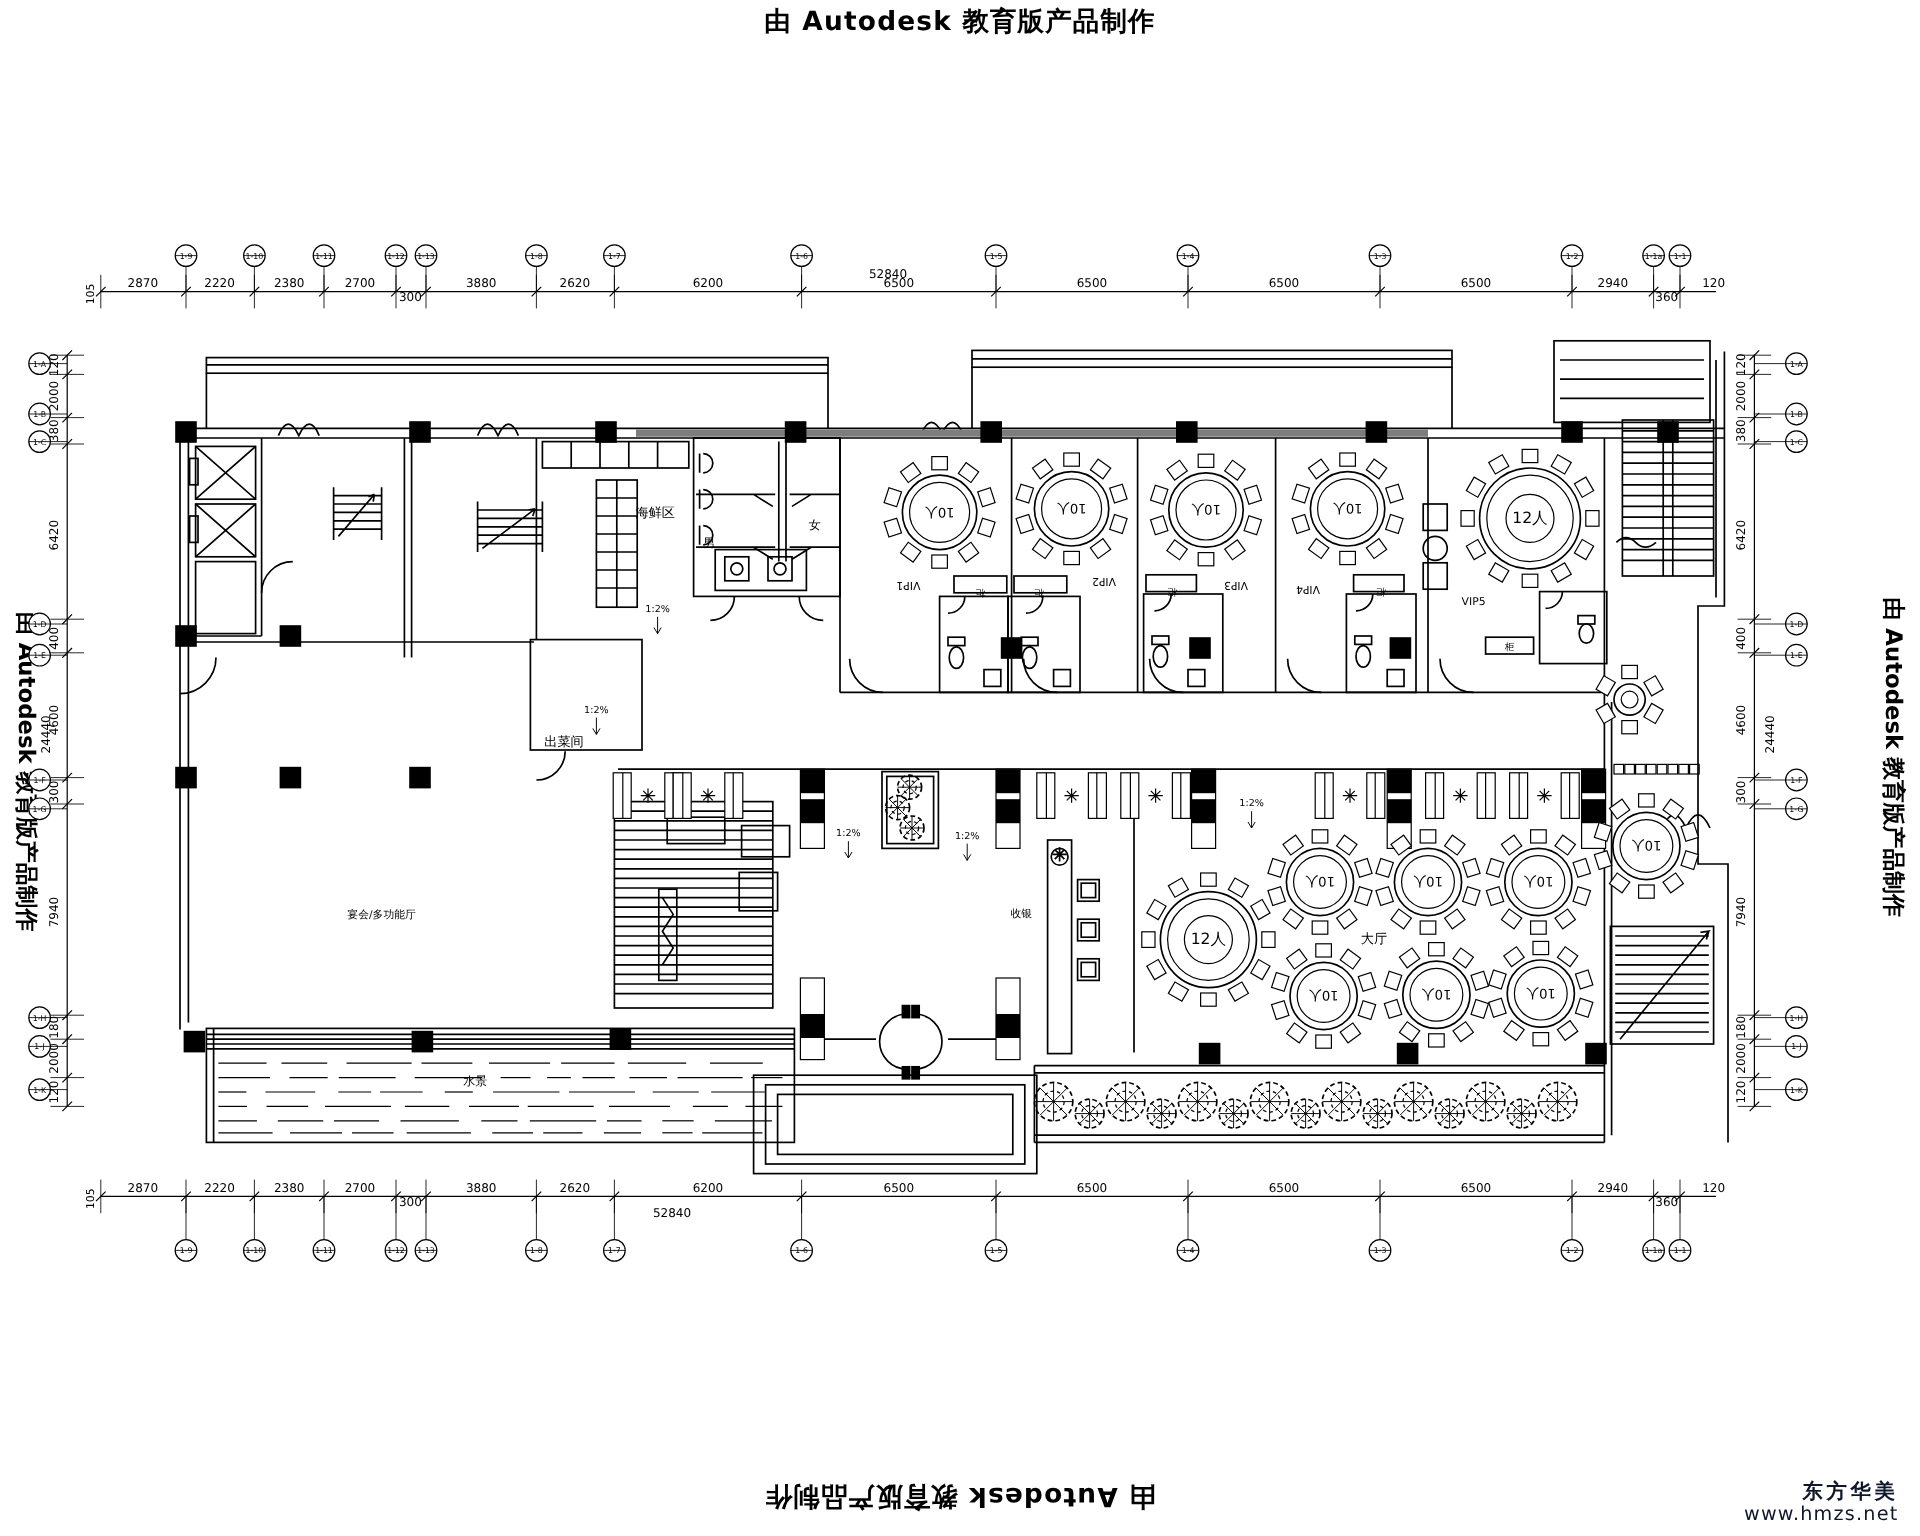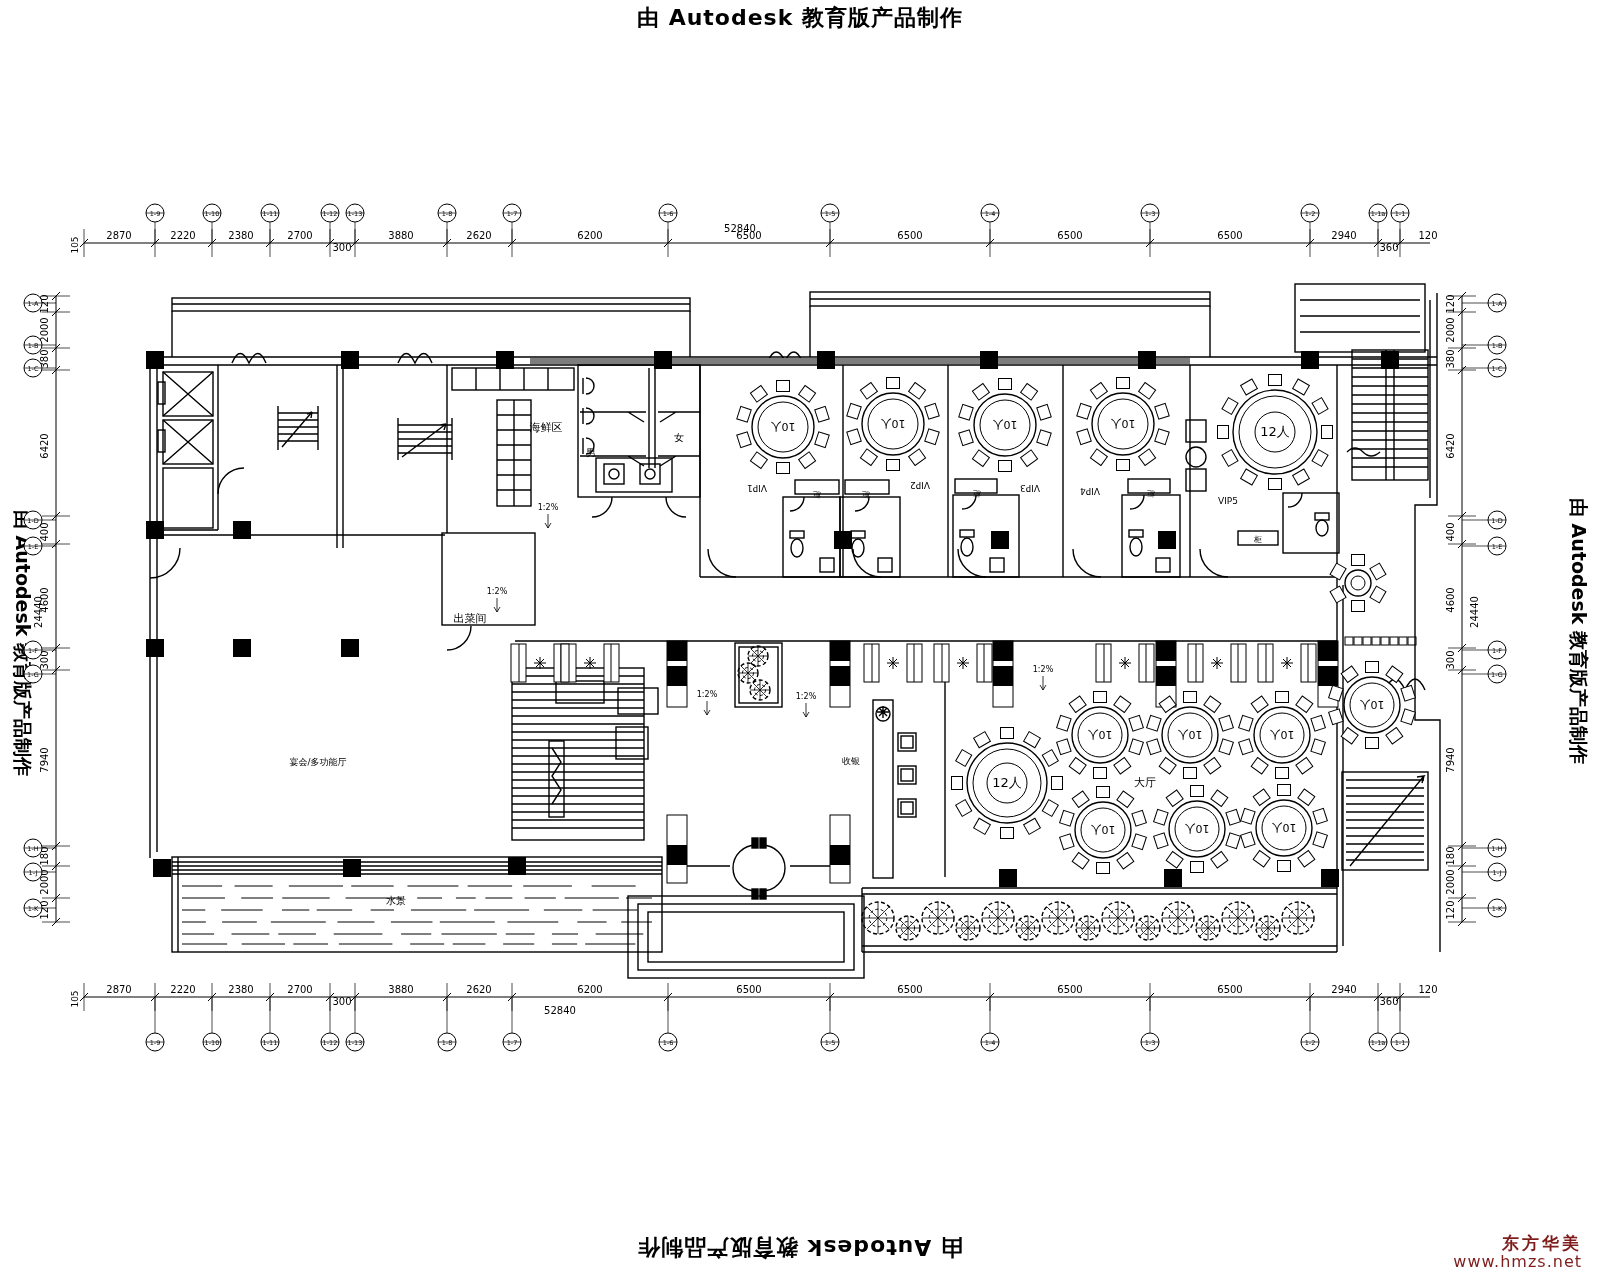--- a/index.html
+++ b/index.html
@@ -1073,17 +1073,17 @@
         <path d="M497,598 v14 l-3,-5 M497,612 l3,-5" stroke="#000" fill="none" stroke-width="0.8"></path>
         <text x="707" y="697" font-size="8" fill="#000" text-anchor="middle">1:2%</text>
         <path d="M707,701 v14 l-3,-5 M707,715 l3,-5" stroke="#000" fill="none" stroke-width="0.8"></path>
         <text x="806" y="699" font-size="8" fill="#000" text-anchor="middle">1:2%</text>
         <path d="M806,703 v14 l-3,-5 M806,717 l3,-5" stroke="#000" fill="none" stroke-width="0.8"></path>
         <text x="1043" y="672" font-size="8" fill="#000" text-anchor="middle">1:2%</text>
         <path d="M1043,676 v14 l-3,-5 M1043,690 l3,-5" stroke="#000" fill="none" stroke-width="0.8"></path>
       </g>
   </svg>
 
-  <div id="logo" style="color: #7f1d1d;">
+  <div id="logo" style="color: #0f172a;">
     <div class="nm">东方华美</div>
     <div class="url">www.hmzs.net</div>
   </div>
 </div>
 
 </body></html>

